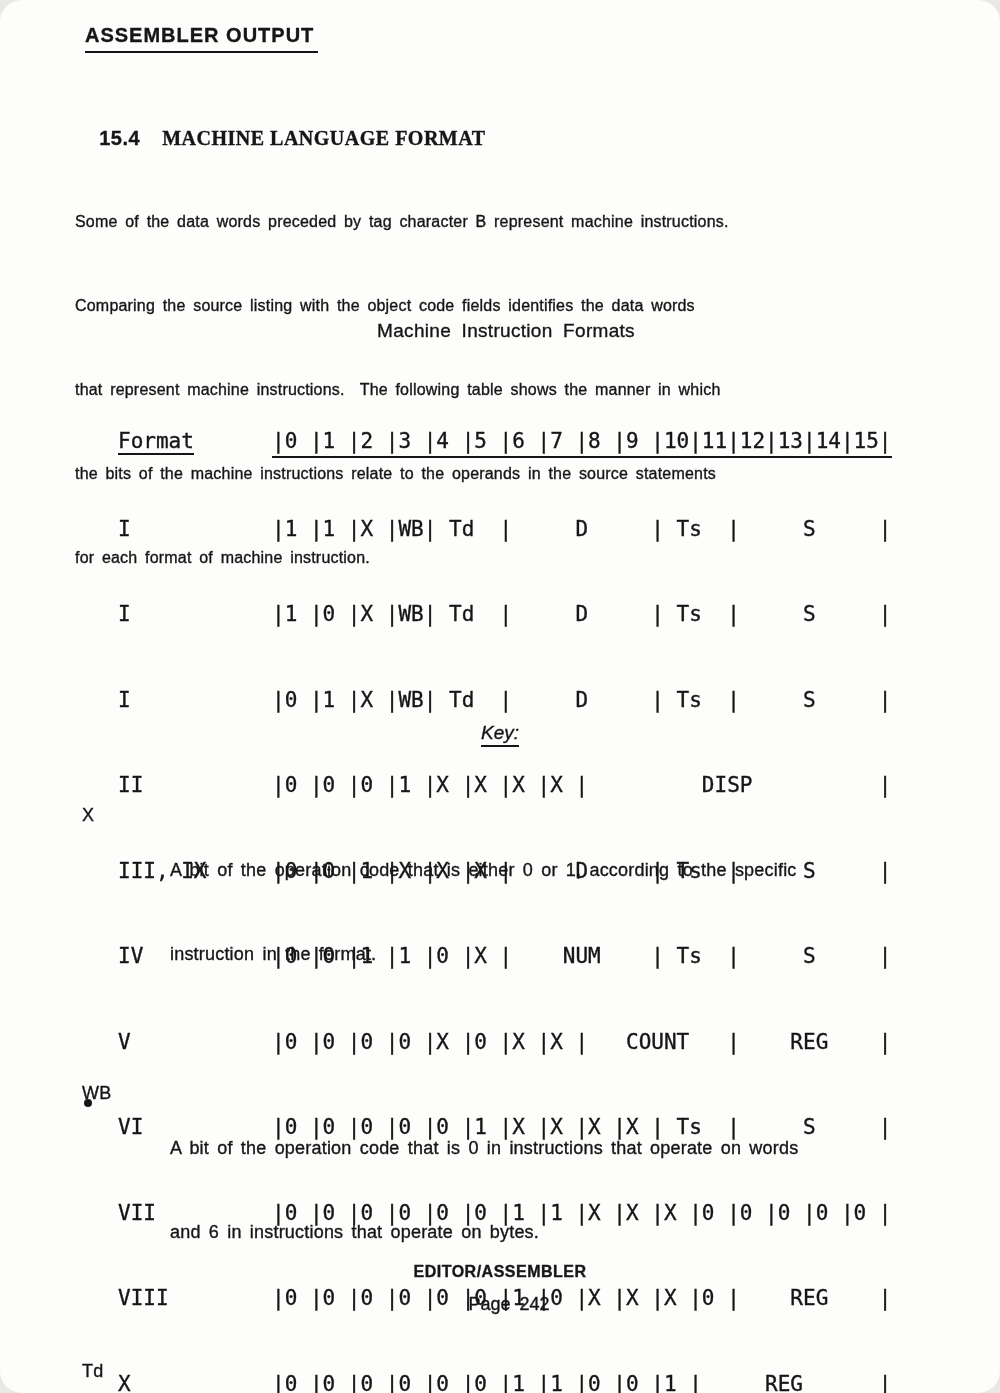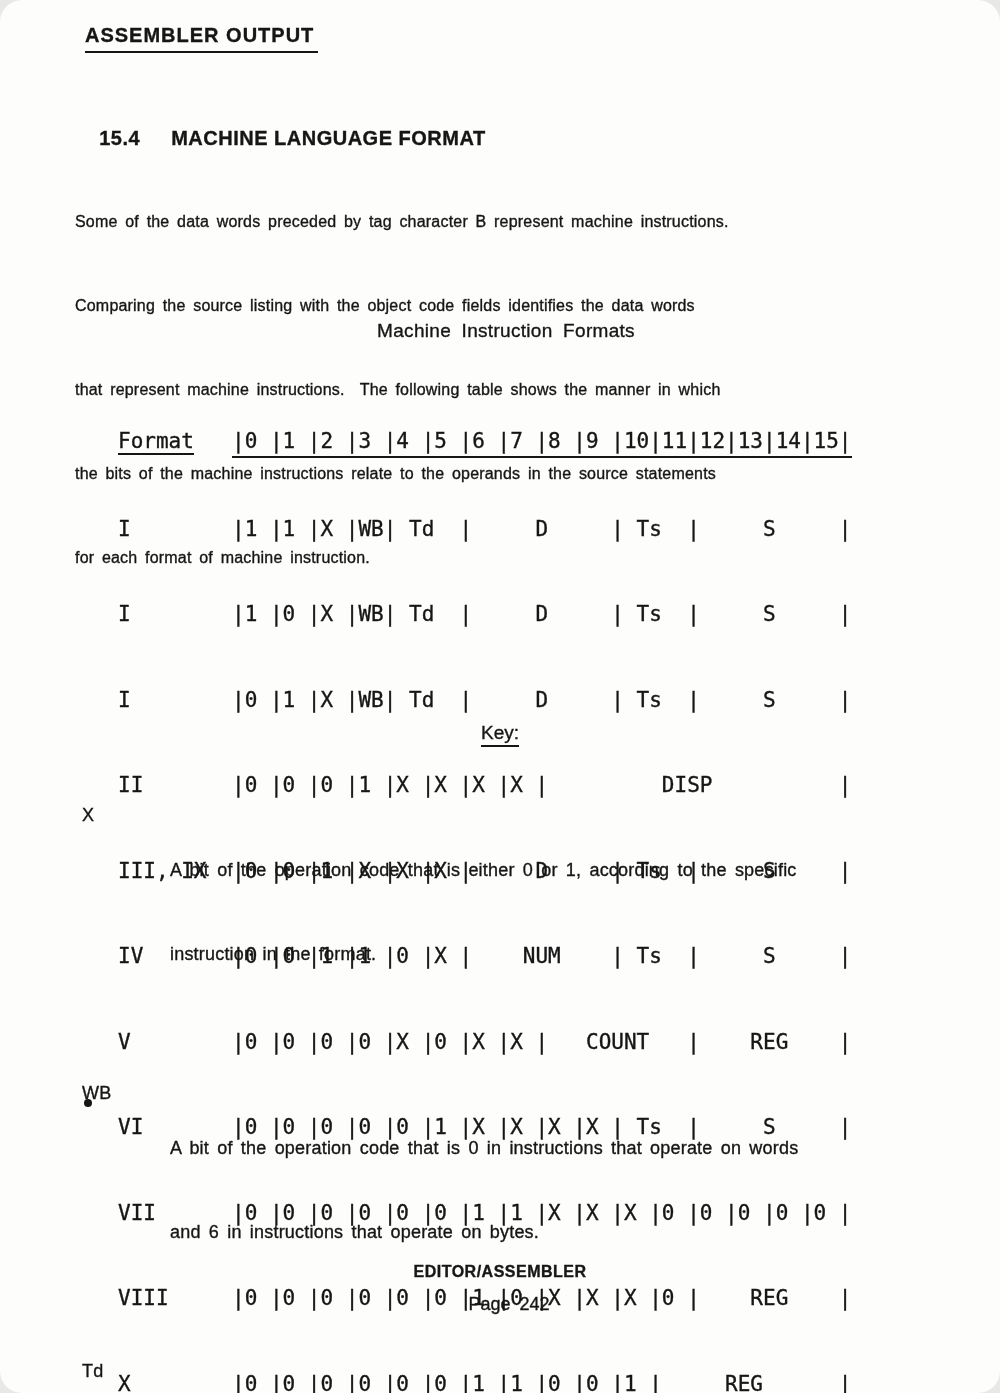--- a/index.html
+++ b/index.html
@@ -19,45 +19,45 @@
     font-size:20px;font-weight:700;letter-spacing:1px;
     padding:0 4px 4px 0;
     border-bottom:2px solid #161616;
     white-space:pre;
   }
   .section-heading{
     position:absolute;left:75px;top:104px;
     font-size:20px;font-weight:700;letter-spacing:0.5px;
     white-space:pre;
   }
-  .section-heading .sec-title{margin-left:31px;}
+  .section-heading .sec-title{margin-left:22px;font-family:Liberation Serif, serif;}
   .intro{
     position:absolute;left:75px;top:152px;
     font-size:16px;line-height:28px;
     word-spacing:3px;letter-spacing:0.2px;
     white-space:pre;
   }
   .tbl-title{
     position:absolute;left:0;right:0;top:320px;
     text-align:center;font-size:19px;word-spacing:5px;letter-spacing:0.3px;margin-left:12px;
   }
   .tbl{
     position:absolute;left:118px;top:370px;
     font-family:"DejaVu Sans Mono","Liberation Mono",monospace;
     font-size:21px;line-height:28.5px;
     white-space:pre;
   }
-  .trow{display:flex;}
+  .trow{display:flex;gap:40px;}
   .fmt{width:114px;flex:none;}
   .hu{border-bottom:2px solid #161616;align-self:flex-start;}
   .key-head{
     position:absolute;left:0;right:0;top:722px;
     text-align:center;font-size:19px;
   }
-  .key-head .hu{display:inline-block;padding-bottom:1px;}
+  .key-head .hu{display:inline-block;padding-bottom:1px;font-style:italic;}
   .key{
     position:absolute;left:82px;top:746px;
     font-size:18px;line-height:27.8px;
     word-spacing:3px;letter-spacing:0.2px;
     white-space:pre;
   }
   .krow{display:flex;}
   .kterm{width:88px;flex:none;}
   .kdesc{flex:1;}
   .stray-dot{

